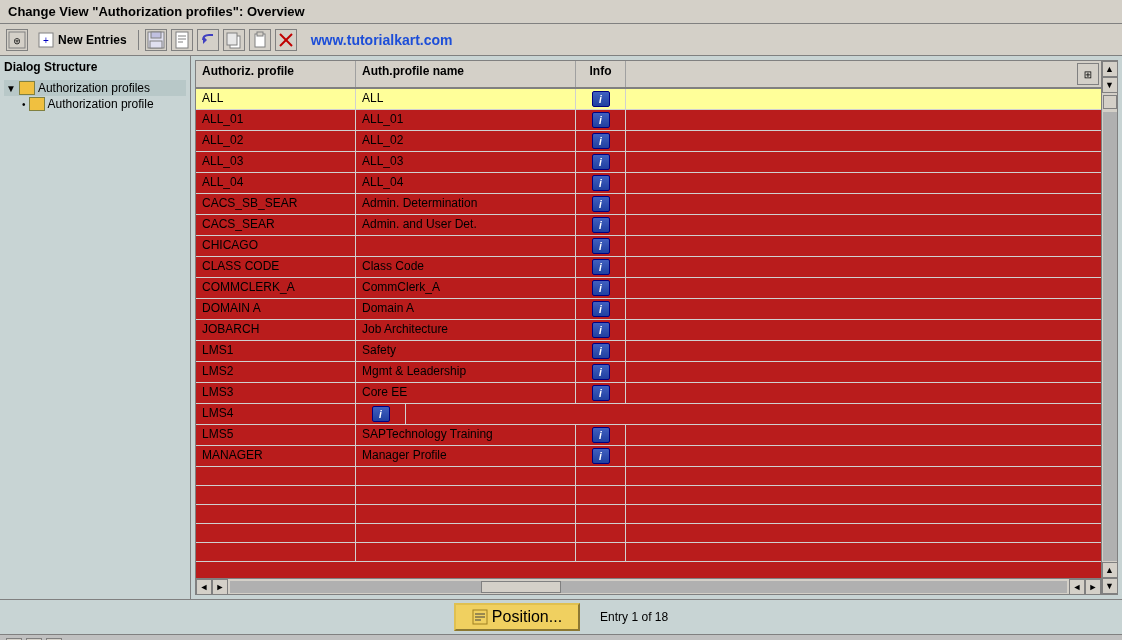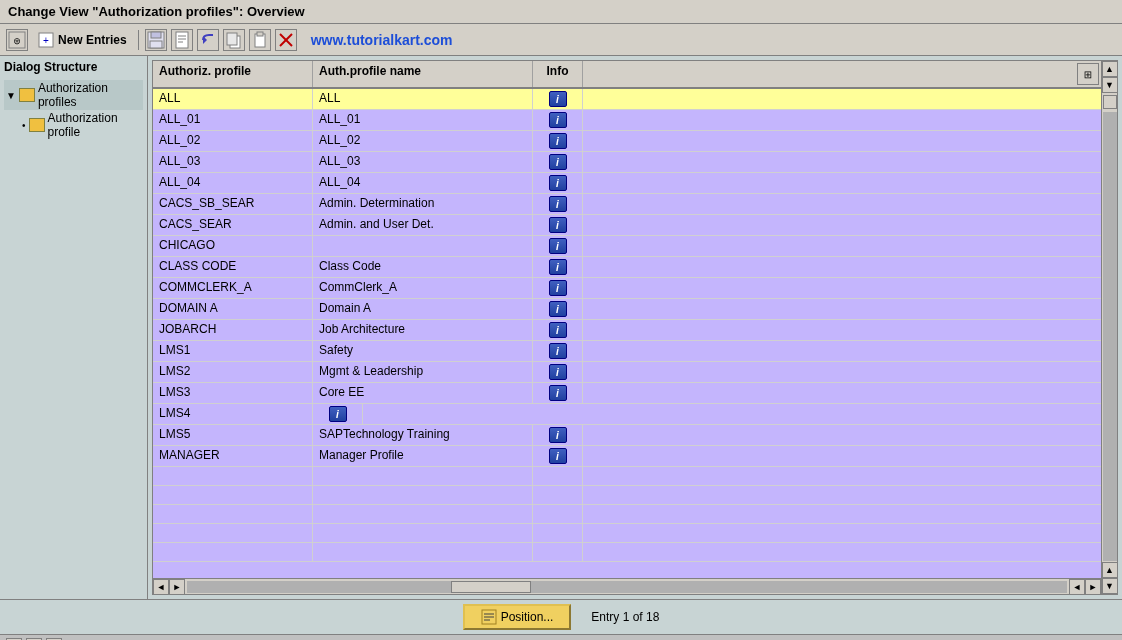--- a/index.html
+++ b/index.html
@@ -67,21 +67,21 @@
 
     
     .main-content {
       display: flex;
       height: calc(640px - 32px - 30px - 35px);
       background: #c8d4d4;
     }
 
     
     .sidebar {
-      width: 148px;
+      width: 191px;
       background: #c8d4d4;
       border-right: 1px solid #808080;
       padding: 4px;
       flex-shrink: 0;
     }
     .sidebar-title {
       font-weight: bold;
       font-size: 12px;
       margin-bottom: 6px;
       color: #000;
@@ -247,21 +247,21 @@
       align-items: center;
       justify-content: center;
       gap: 20px;
       height: 35px;
     }
     .position-btn {
       background: #f0d060;
       border: 2px outset #e0c050;
       padding: 3px 16px;
       cursor: pointer;
-      font-size: 12px;
+      font-size: 16px;
       display: flex;
       align-items: center;
       gap: 4px;
     }
     .entry-info {
       font-size: 12px;
       color: #000;
     }
 
     
@@ -371,21 +371,21 @@
     </div>
     <div class="sidebar-sub">
       <div class="sidebar-item">
         <span class="tree-arrow">•</span>
         <span class="folder-icon"></span>
         <span>Authorization profile</span>
       </div>
     </div>
   </div>
 
-  <div style="flex:1; display:flex; flex-direction:column; margin:4px; border:1px solid #808080; background:#c4b5fd;">
+  <div style="flex:1; display:flex; flex-direction:column; margin:4px; border:1px solid #808080; background:#b91c1c;">
     <div style="display:flex; flex:1; overflow:hidden;">
 
       <div style="flex:1; overflow:hidden; display:flex; flex-direction:column;">
 
         <div class="table-header">
           <div class="col-header col-profile">Authoriz. profile</div>
           <div class="col-header col-name">Auth.profile name</div>
           <div class="col-header col-info">Info</div>
           <div style="flex:1; display:flex; justify-content:flex-end; padding:2px;">
             <div class="grid-icon">⊞</div>

